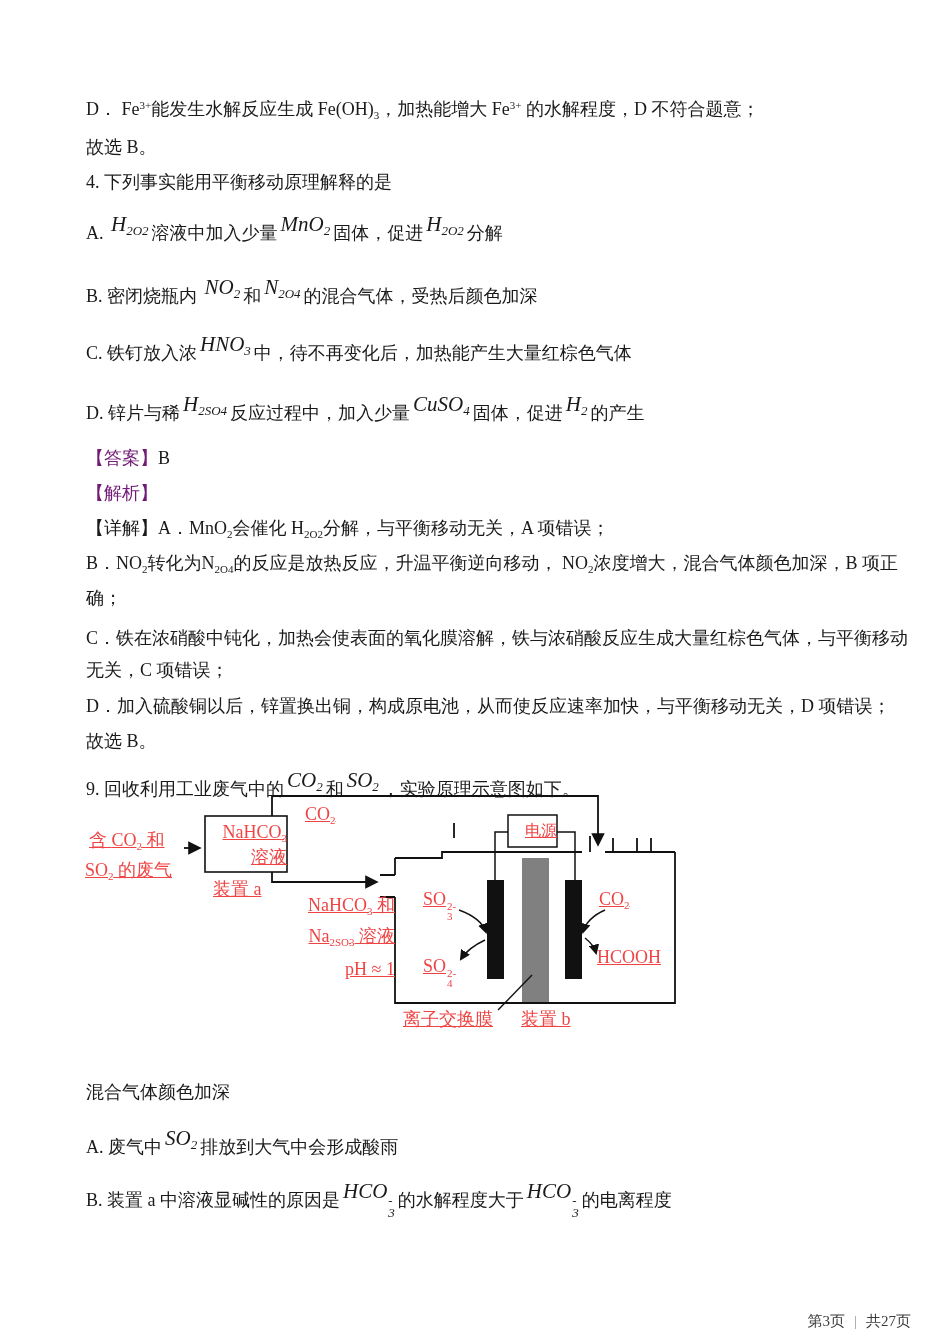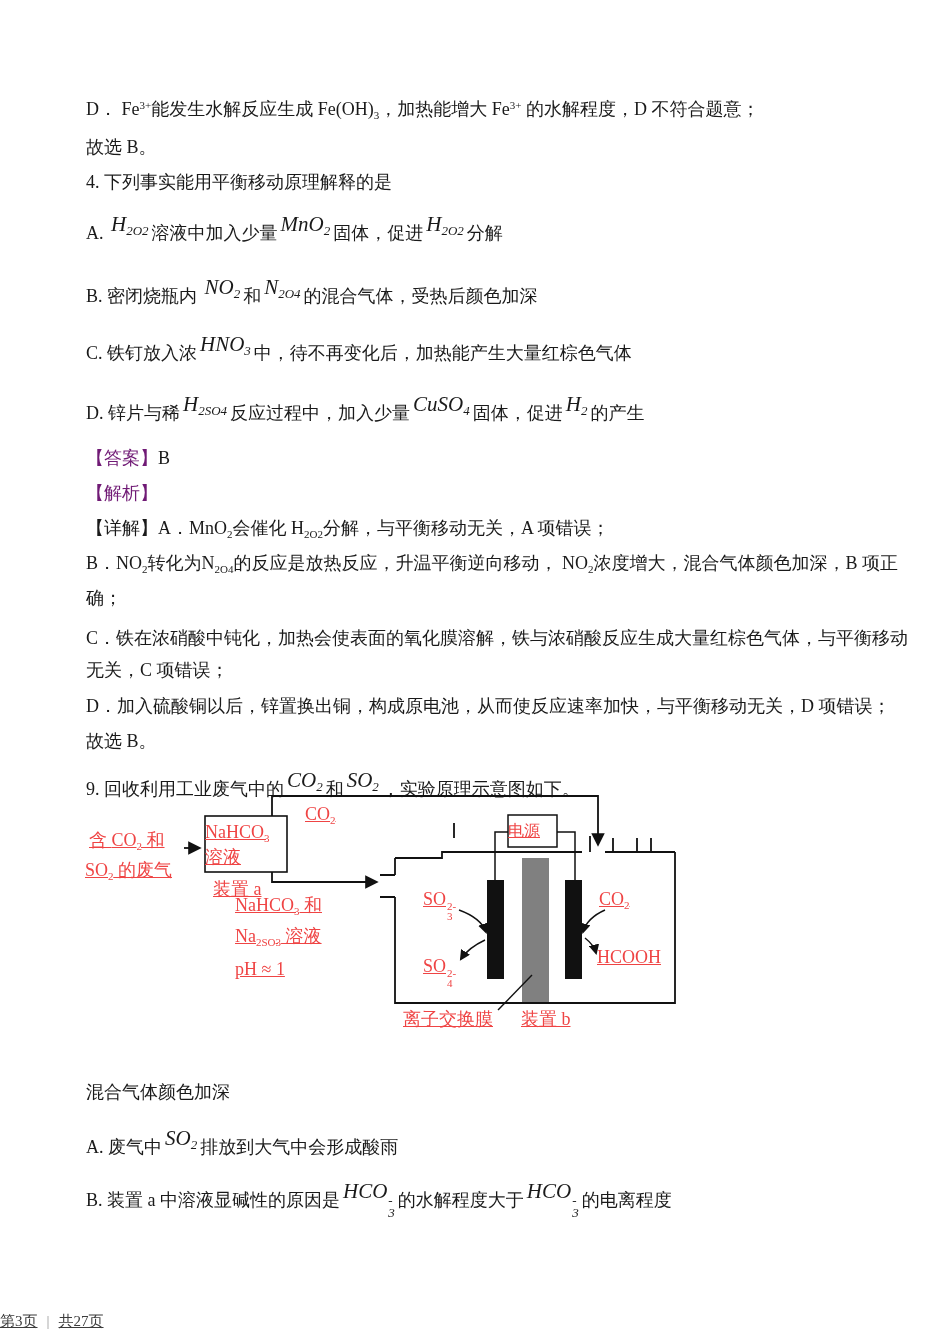--- a/index.html
+++ b/index.html
@@ -15,23 +15,23 @@
                top:-8px;margin:8px 3px;font-style:italic;}
   .chem.raised sub{font-size:13px;}
   .stk{display:inline-flex;flex-direction:column;align-items:flex-start;font-size:11px;
        line-height:10px;vertical-align:-5px;margin-left:1px;}
   .stk span{display:block;}
   .chem.raised .stk{font-size:13px;line-height:12px;vertical-align:-7px;}
   .diagram{position:absolute;left:85px;top:788px;width:640px;height:260px;}
   .diagram svg{position:absolute;left:0;top:0;}
   .dlabel{position:absolute;font-size:18px;line-height:22px;color:#ef4444;white-space:nowrap;text-decoration:underline;}
   .dlabel.small{font-size:16px;}
-  .center{text-align:left;}
-  .footer{position:absolute;top:1312px;left:0;width:911px;text-align:left;
-          font-size:15px;color:#3c3c3c;text-decoration:underline;}
+  .center{text-align:right;}
+  .footer{position:absolute;top:1312px;left:0;width:911px;text-align:right;
+          font-size:15px;color:#3c3c3c;}
   .footer .sep{color:#999;margin:0 9px;}
 </style>
 </head>
 <body>
 
 <p class="line" style="top:80px"><span>D．  </span><span class="chem">Fe<sup>3+</sup></span><span>能发生水解反应生成  </span><span class="chem">Fe(OH)<sub>3</sub></span><span>，加热能增大 </span><span class="chem">Fe<sup>3+</sup></span><span> 的水解程度，D 不符合题意；</span></p>
 <p class="line" style="top:118px"><span>故选 B。</span></p>
 <p class="line" style="top:153px"><span>4. 下列事实能用平衡移动原理解释的是</span></p>
 <p class="line" style="top:196px"><span>A. </span><span class="chem raised">H<sub>2O</sub><sub>2</sub></span><span>溶液中加入少量</span><span class="chem raised">MnO<sub>2</sub></span><span>固体，促进</span><span class="chem raised">H<sub>2O</sub><sub>2</sub></span><span>分解</span></p>
 <p class="line" style="top:259px"><span>B. 密闭烧瓶内 </span><span class="chem raised">NO<sub>2</sub></span><span>和</span><span class="chem raised">N<sub>2O</sub><sub>4</sub></span><span>的混合气体，受热后颜色加深</span></p>

